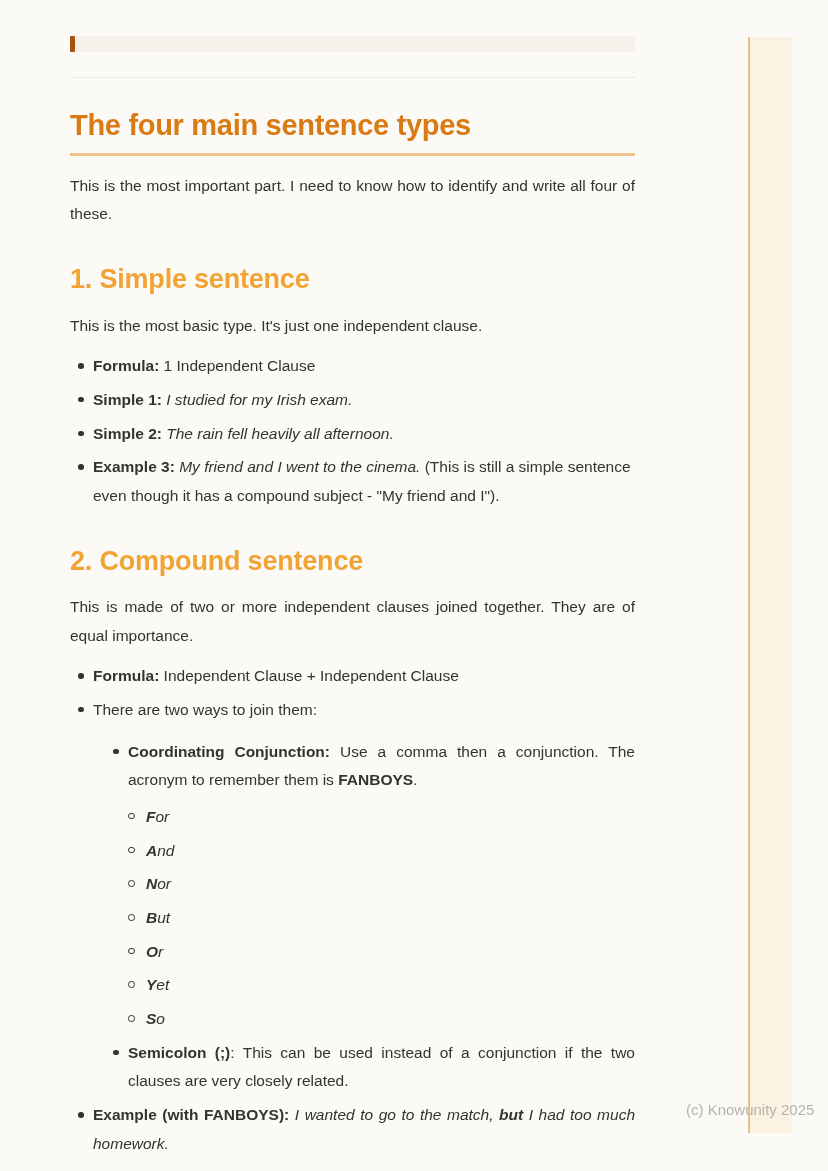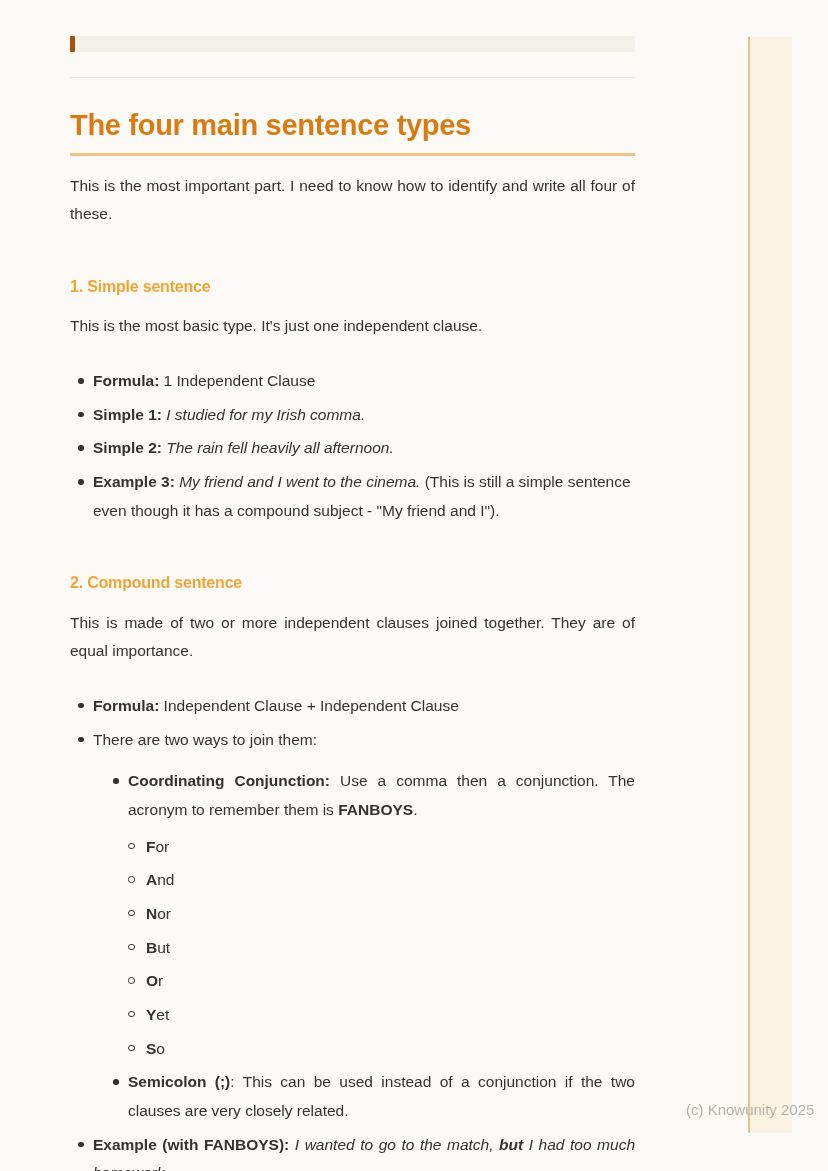--- a/index.html
+++ b/index.html
@@ -64,42 +64,42 @@
     height:3px;
     background:var(--title-underline);
   }
   p.para{
     font-size:15.5px;
     line-height:1.85;
     text-align:justify;
   }
   .intro{margin-top:16px;}
   h2.section-heading{
-    margin-top:48px;
+    margin-top:34px;
     margin-bottom:16px;
-    font-size:16px;
+    font-size:27px;
     font-weight:700;
     letter-spacing:-0.2px;
     color:var(--heading-amber);
     line-height:1.2;
   }
   ul.list{
     list-style:none;
-    margin-top:26px;
+    margin-top:12px;
   }
   ul.list li{
     position:relative;
     font-size:15.5px;
     line-height:1.85;
     margin-bottom:5px;
   }
   li.l1, li.l2{padding-left:23px;}
   li.l3{padding-left:18px;}
   ul.l2{margin-left:12px;margin-top:13px;}
-  ul.l3{margin-left:0;margin-top:8px;}
+  ul.l3{margin-left:0;margin-top:8px;font-style:italic;}
   
   .section[data-idx="1"] ul.l1 > li{text-align:justify;}
   .marker{
     position:absolute;
     top:11px;
     display:inline-block;
   }
   .marker.disc{
     left:8px;width:5.5px;height:5.5px;border-radius:50%;
     background:var(--text);
@@ -137,21 +137,21 @@
   <div class="title-rule"></div>
 
   <p class="para intro">This is the most important part. I need to know how to identify and write all four of these.</p>
 
   <div id="sections" class="sections">
       <div class="section" data-idx="0">
         <h2 class="section-heading">1. Simple sentence</h2>
         <p class="para">This is the most basic type. It's just one independent clause.</p>
         <ul class="list l1">
           <li class="l1"><span class="marker disc"></span><span class="li-text"><span class="seg-b">Formula:</span><span> 1 Independent Clause</span></span></li>
-          <li class="l1"><span class="marker disc"></span><span class="li-text"><span class="seg-b">Simple 1:</span><span class="seg-i"> I studied for my Irish comma.</span></span></li>
+          <li class="l1"><span class="marker disc"></span><span class="li-text"><span class="seg-b">Simple 1:</span><span class="seg-i"> I studied for my Irish exam.</span></span></li>
           <li class="l1"><span class="marker disc"></span><span class="li-text"><span class="seg-b">Simple 2:</span><span class="seg-i"> The rain fell heavily all afternoon.</span></span></li>
           <li class="l1"><span class="marker disc"></span><span class="li-text"><span class="seg-b">Example 3:</span><span class="seg-i"> My friend and I went to the cinema.</span><span> (This is still a simple sentence even though it has a compound subject - "My friend and I").</span></span></li>
         </ul>
       </div>
       <div class="section" data-idx="1">
         <h2 class="section-heading">2. Compound sentence</h2>
         <p class="para">This is made of two or more independent clauses joined together. They are of equal importance.</p>
         <ul class="list l1">
           <li class="l1"><span class="marker disc"></span><span class="li-text"><span class="seg-b">Formula:</span><span> Independent Clause + Independent Clause</span></span></li>
           <li class="l1"><span class="marker disc"></span><span class="li-text"><span>There are two ways to join them:</span></span><ul class="list l2">

